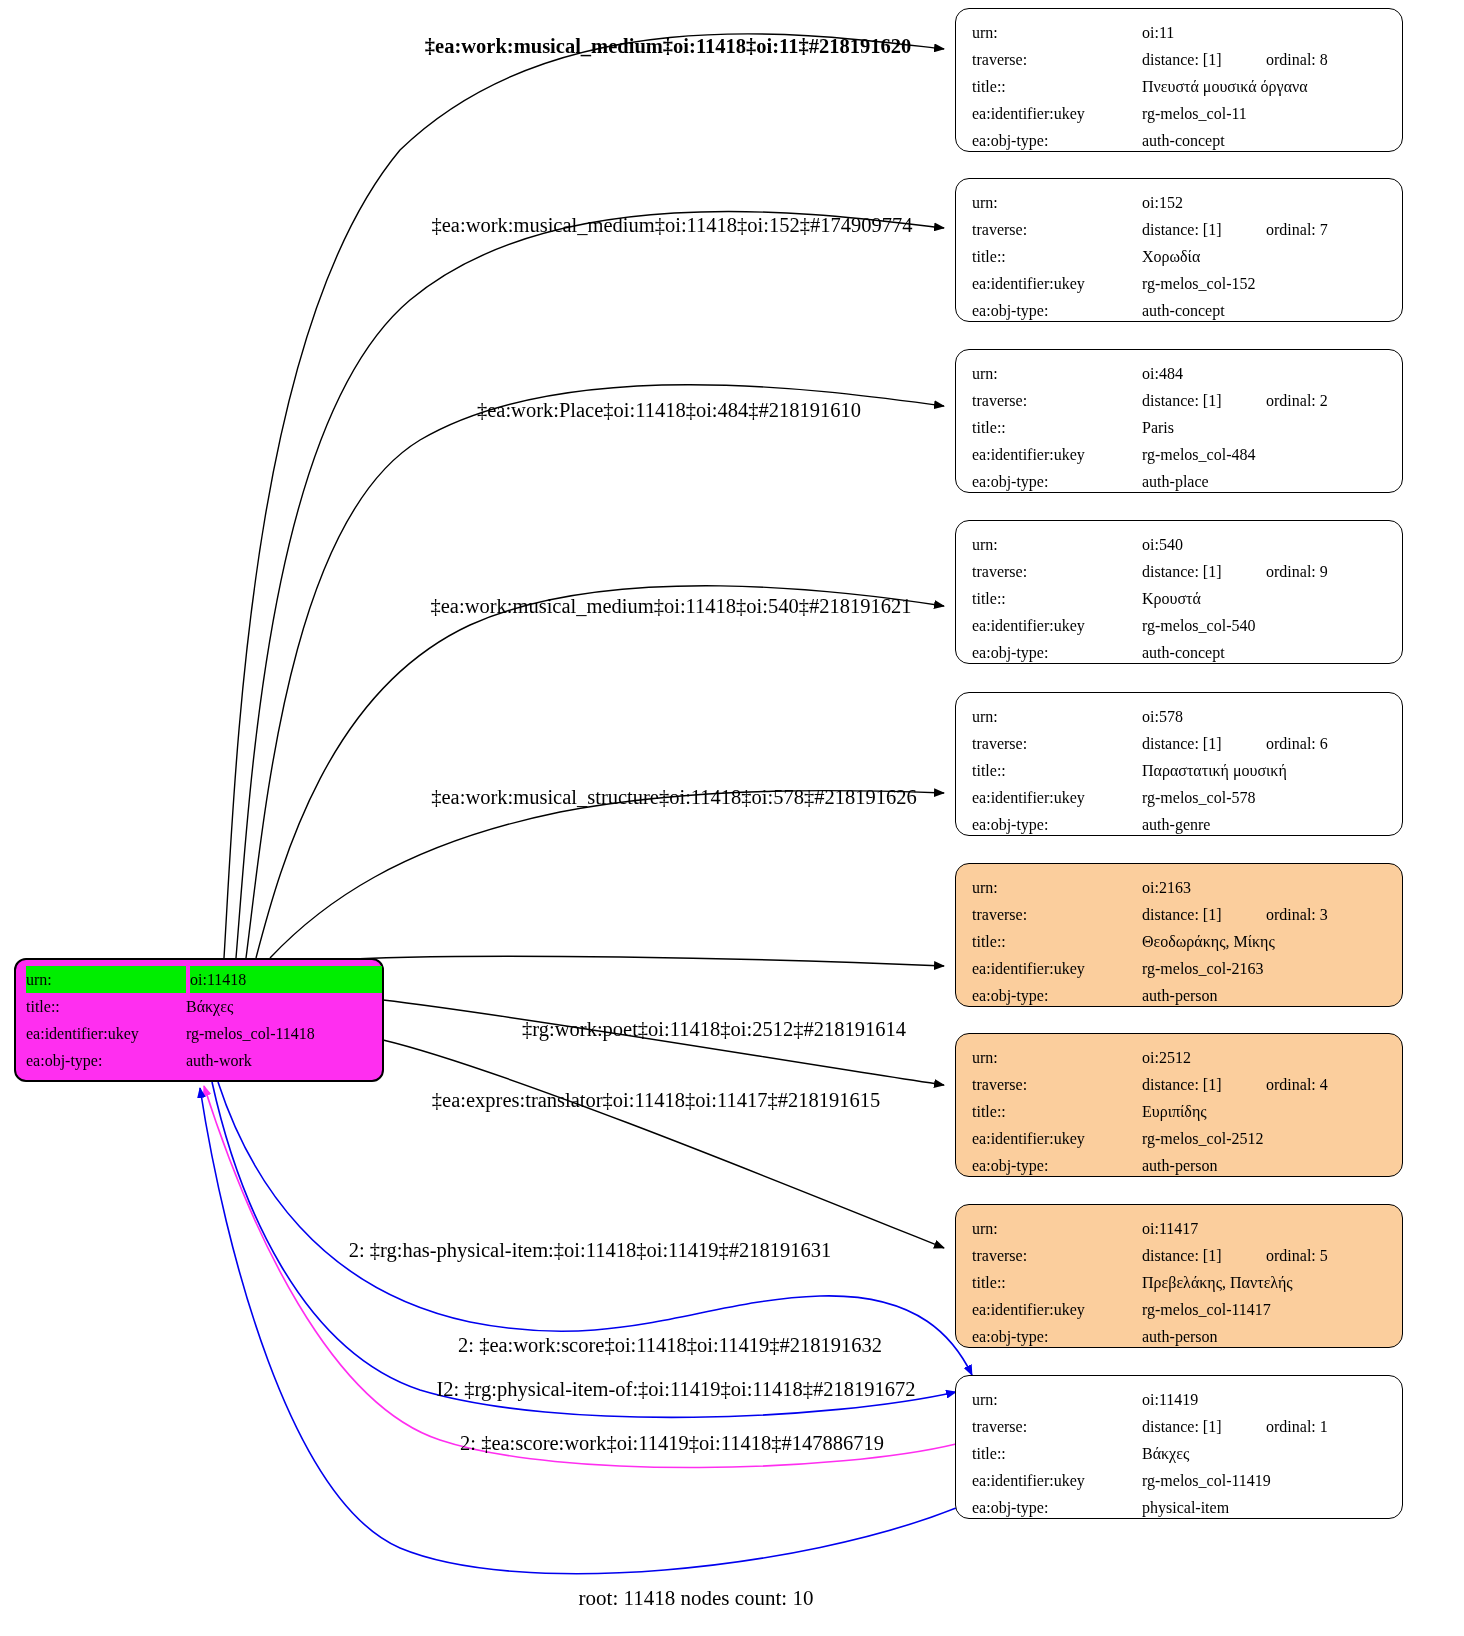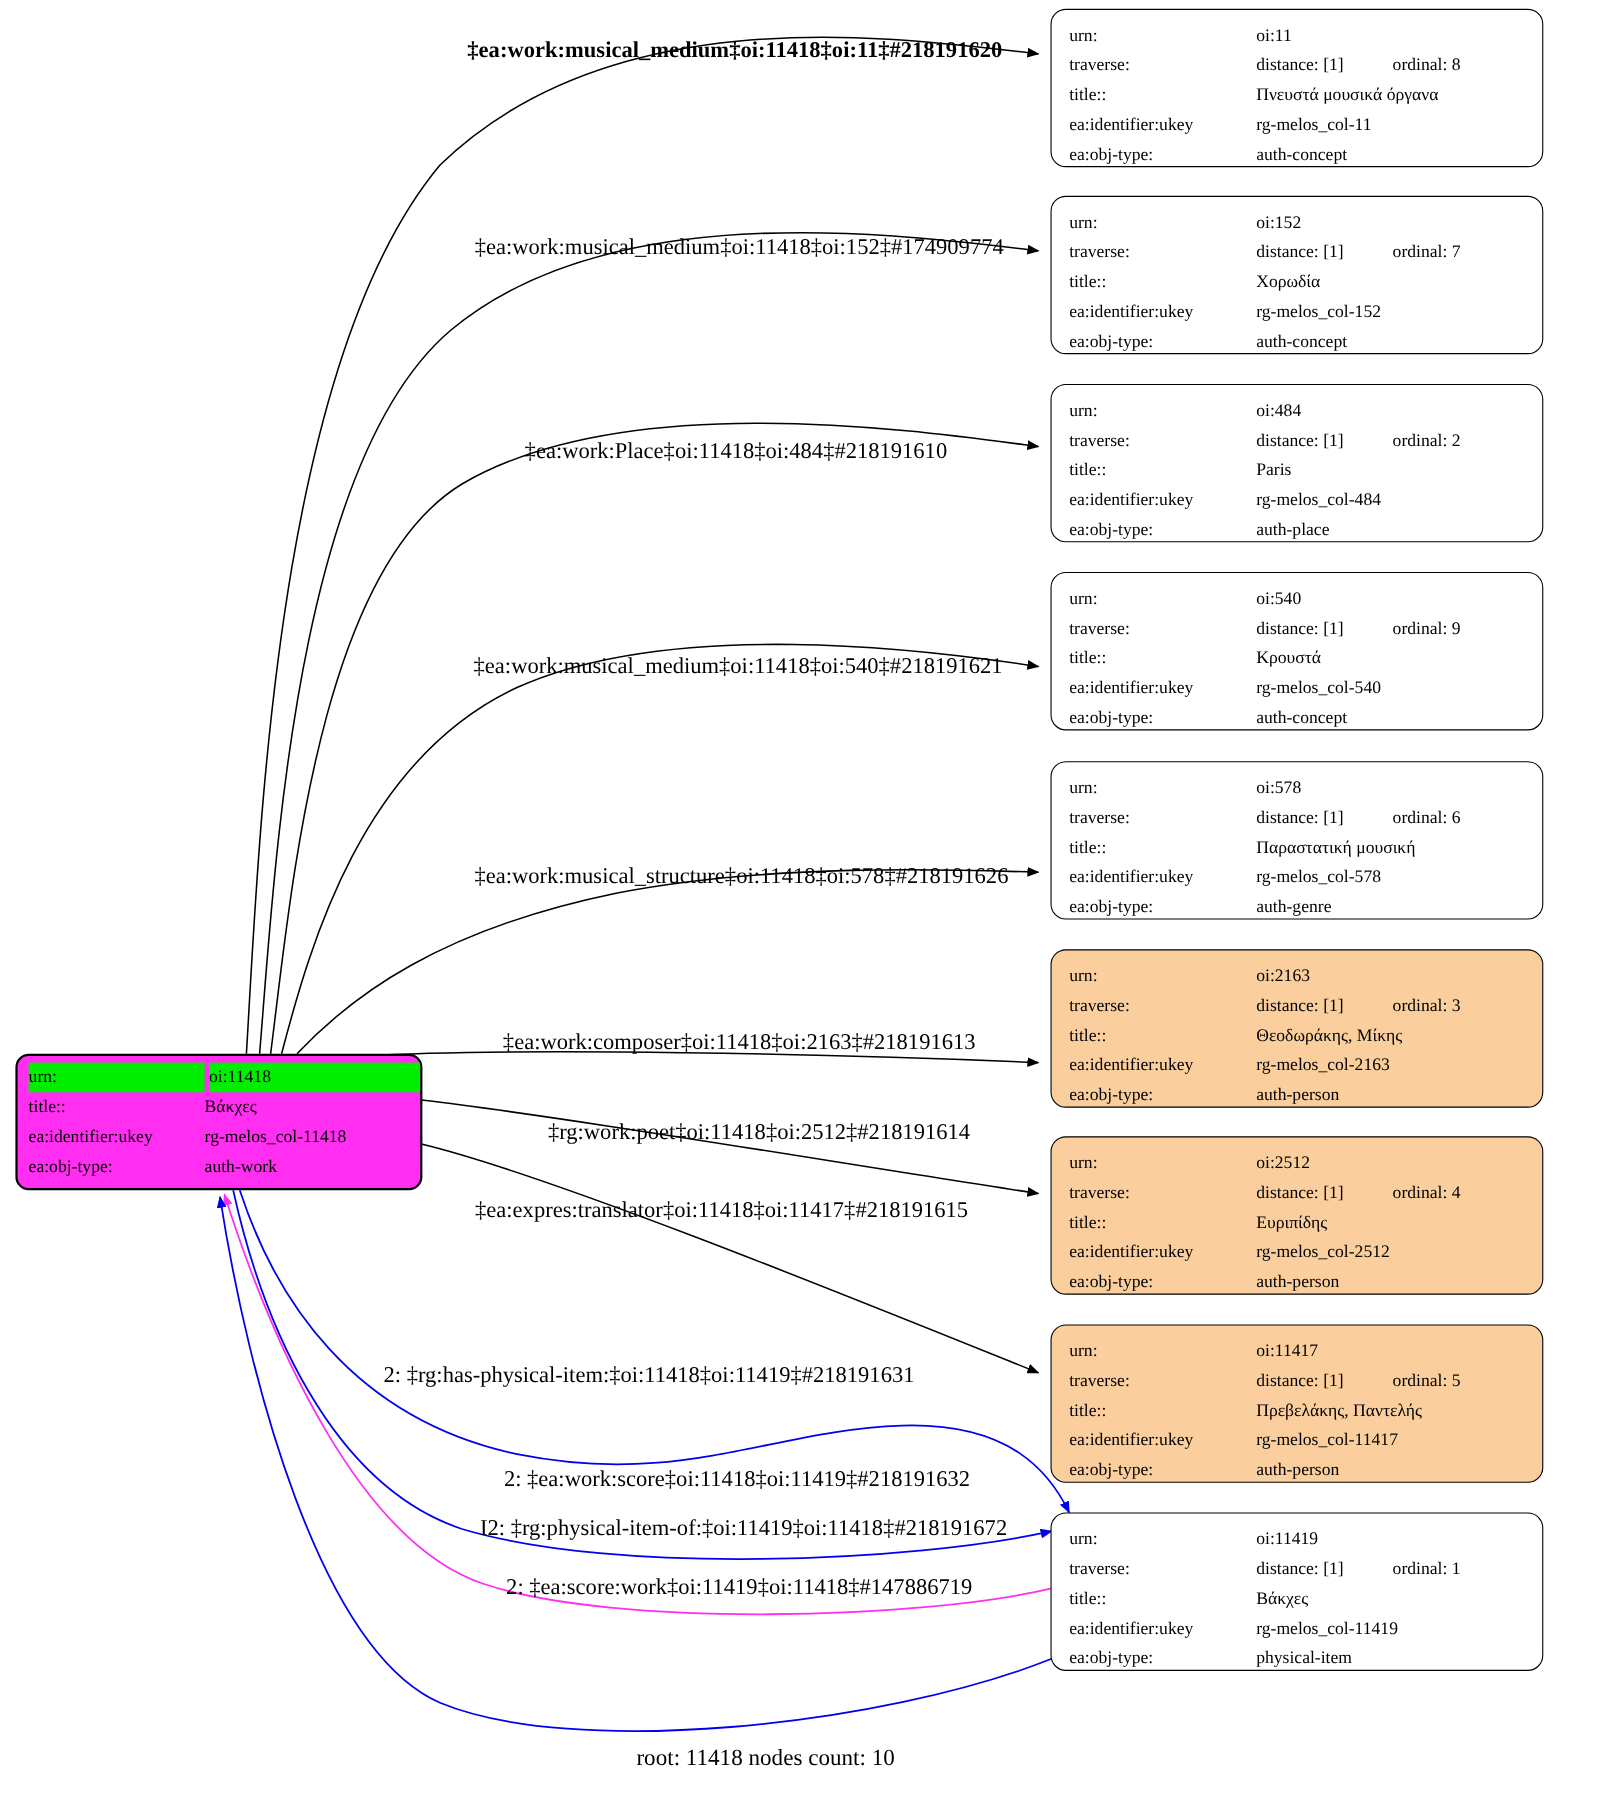--- a/index.html
+++ b/index.html
@@ -346,22 +346,21 @@
         <span class="k">ea:obj-type:</span>
         <span class="v">physical-item</span>
       </div>
   </div>
 
   <div class="elabel" style="left:668px;top:46px;font-weight:bold;">‡ea:work:musical_medium‡oi:11418‡oi:11‡#218191620</div>
   <div class="elabel" style="left:672px;top:225px;">‡ea:work:musical_medium‡oi:11418‡oi:152‡#174909774</div>
   <div class="elabel" style="left:669px;top:410px;">‡ea:work:Place‡oi:11418‡oi:484‡#218191610</div>
   <div class="elabel" style="left:671px;top:606px;">‡ea:work:musical_medium‡oi:11418‡oi:540‡#218191621</div>
   <div class="elabel" style="left:674px;top:797px;text-align:right;">‡ea:work:musical_structure‡oi:11418‡oi:578‡#218191626</div>
-  <div class="elabel" style="left:672px;top:948px;">‡ea:work:composer‡oi:11418‡oi:2163‡#218191613</div>
-  <div class="elabel" style="left:690px;top:1029px;">‡rg:work:poet‡oi:11418‡oi:2512‡#218191614</div>
+  <div class="elabel" style="left:714px;top:1029px;">‡rg:work:poet‡oi:11418‡oi:2512‡#218191614</div>
   <div class="elabel" style="left:656px;top:1100px;">‡ea:expres:translator‡oi:11418‡oi:11417‡#218191615</div>
   <div class="elabel" style="left:590px;top:1250px;">2: ‡rg:has-physical-item:‡oi:11418‡oi:11419‡#218191631</div>
   <div class="elabel" style="left:670px;top:1345px;">2: ‡ea:work:score‡oi:11418‡oi:11419‡#218191632</div>
   <div class="elabel" style="left:676px;top:1389px;">I2: ‡rg:physical-item-of:‡oi:11419‡oi:11418‡#218191672</div>
   <div class="elabel" style="left:672px;top:1443px;">2: ‡ea:score:work‡oi:11419‡oi:11418‡#147886719</div>
 
   <div class="caption" style="left:696px;top:1598px;">root: 11418 nodes count: 10</div>
 
 </div>
 

